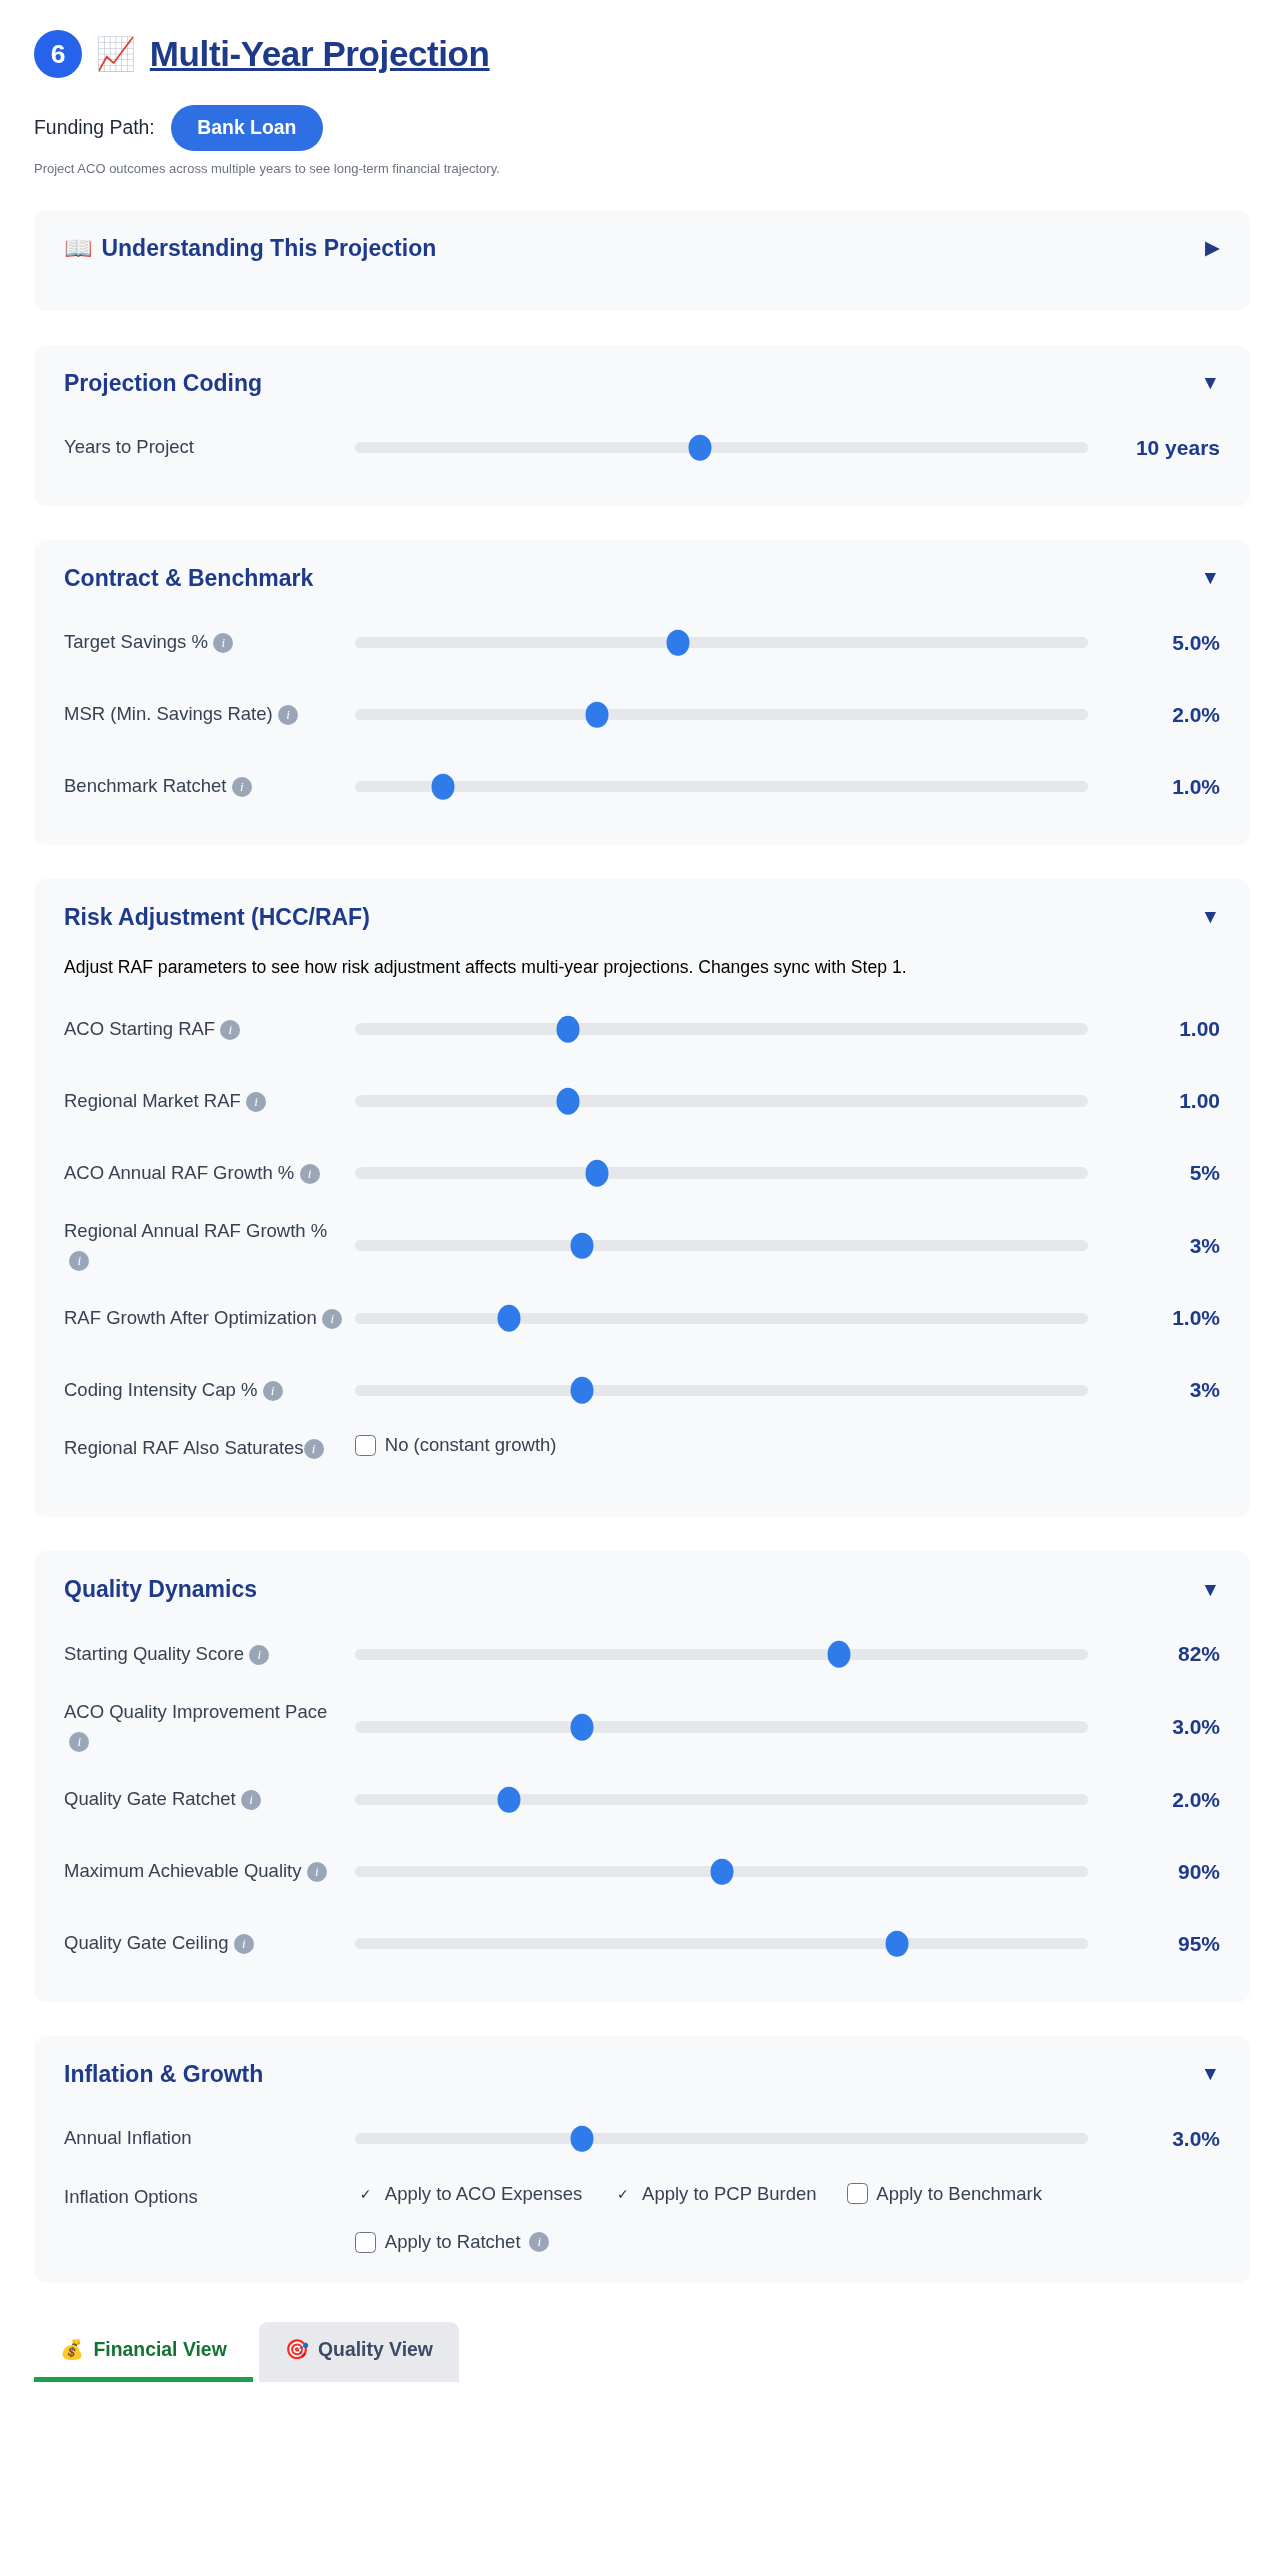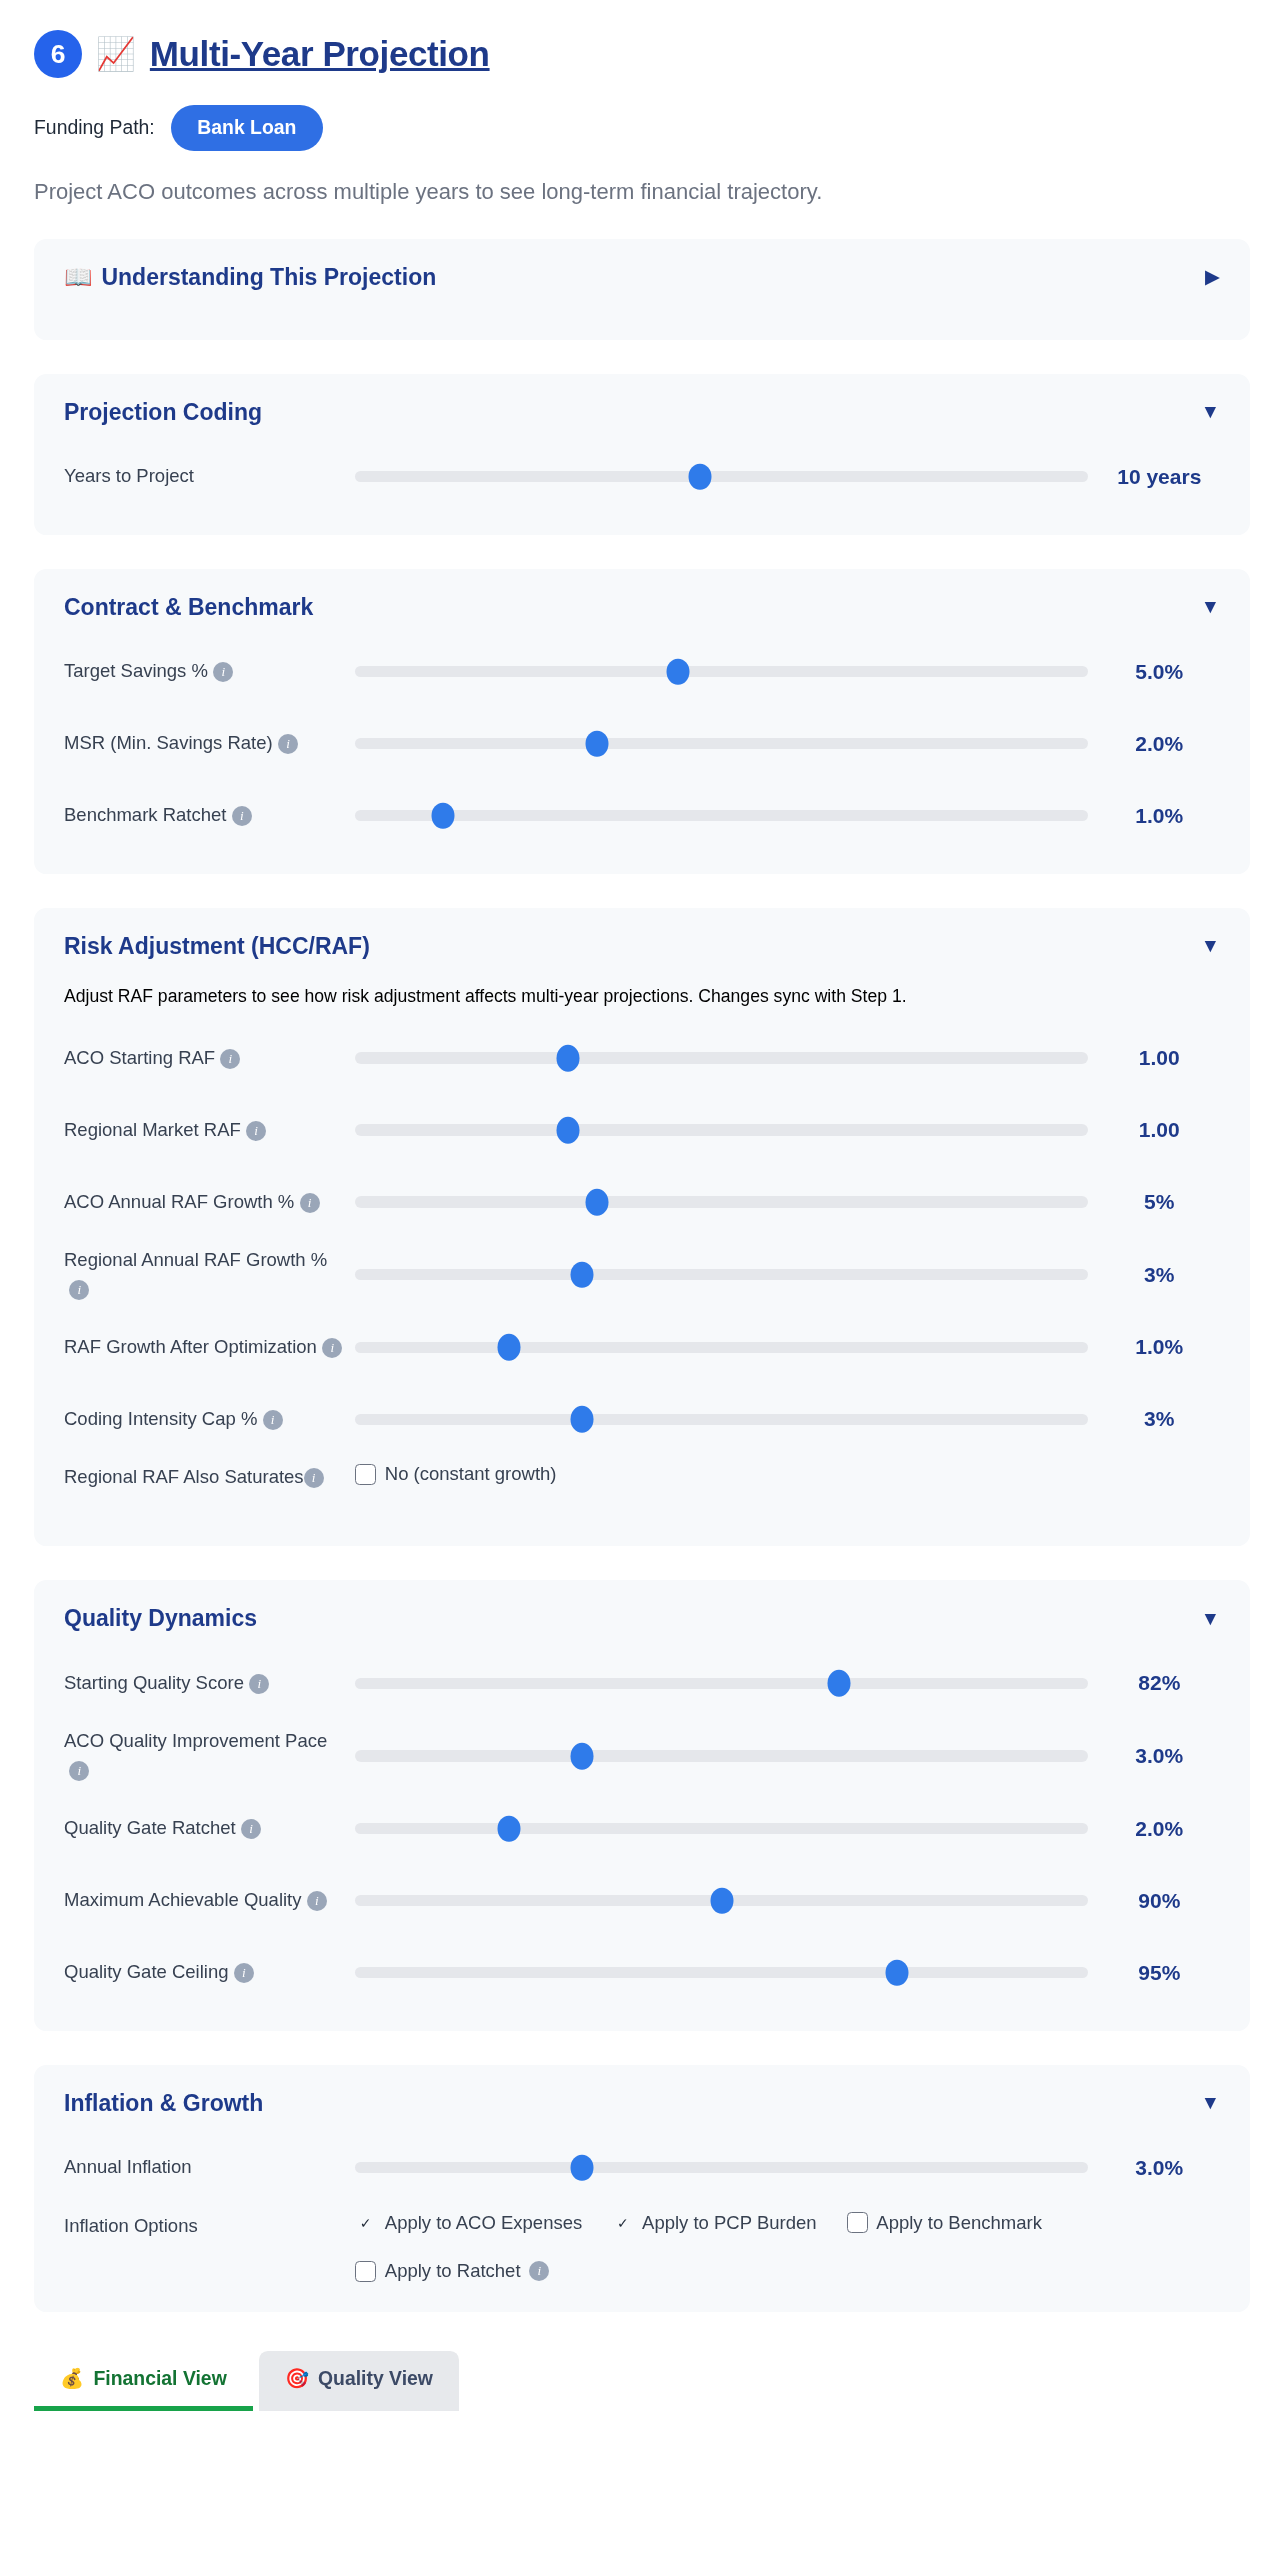--- a/index.html
+++ b/index.html
@@ -36,22 +36,22 @@
   }
   .funding-label { font-size: 19.4px; color: #1f2937; }
   .funding-pill {
     background: #2f6fe4; color: #fff;
     font-size: 19.4px; font-weight: bold;
     padding: 11.5px 26.5px; border-radius: 26.5px;
     border: none; cursor: pointer;
   }
 
   .subtitle {
-    margin-top: 28px;
-    font-size: 22px; color: #6b7280;
+    margin-top: 10px;
+    font-size: 13px; color: #6b7280;
   }
 
   
   .card {
     background: #f7f9fb;
     border-radius: 12.3px;
     margin-top: 34px;
     padding: 25px 30px 30px 30px;
   }
   .card.info-card { padding-bottom: 49px; }
@@ -97,21 +97,21 @@
   }
   .thumb {
     position: absolute; top: 50%;
     width: 23px; height: 26.5px; border-radius: 50%;
     background: #2f7bea;
     transform: translate(-50%, -50%);
     cursor: pointer;
   }
   .val {
     width: 132px; flex: 0 0 132px;
-    text-align: center;
+    text-align: right;
     font-size: 21px; font-weight: bold; color: #1e3a8a;
     padding-left: 10.6px;
   }
 
   
   .ii {
     display: inline-flex; align-items: center; justify-content: center;
     width: 20px; height: 20px; border-radius: 50%;
     background: #9aa6b8; color: #ffffff;
     font-size: 13.2px; font-style: italic;

